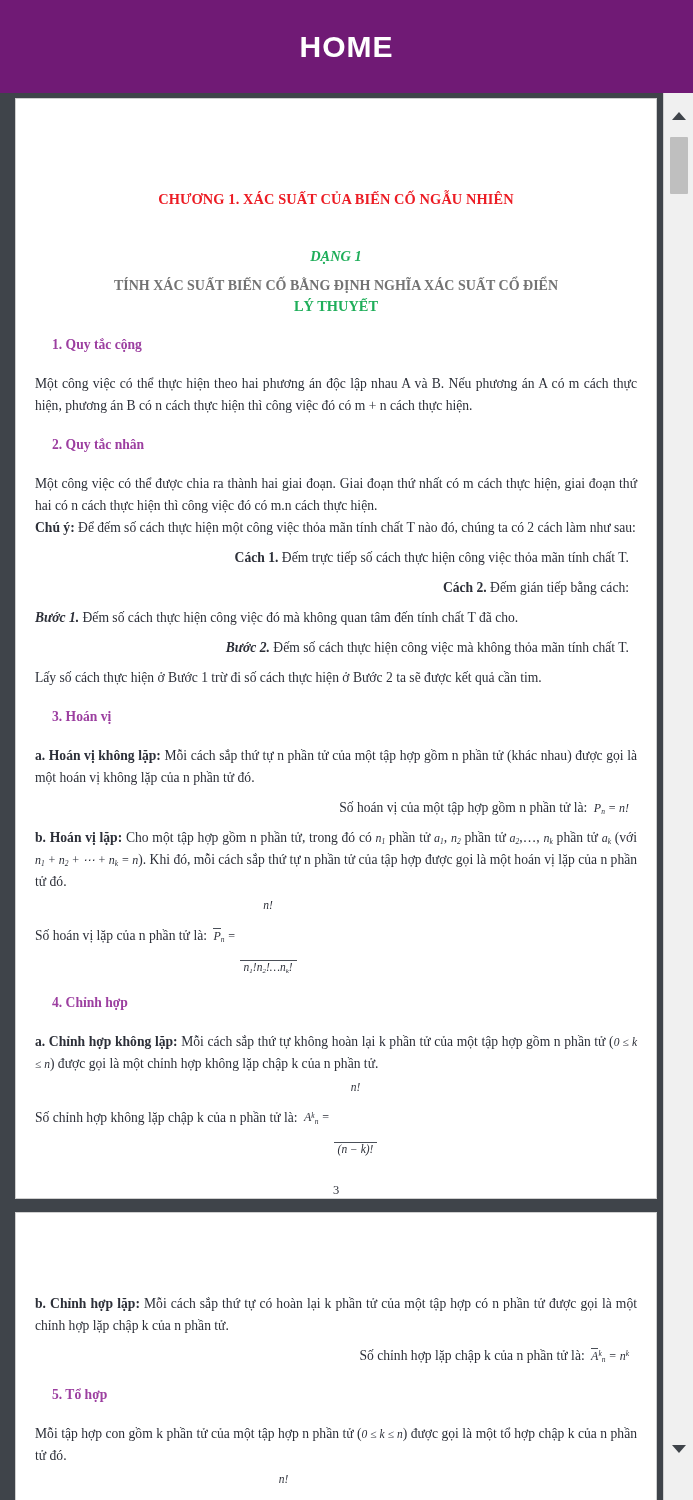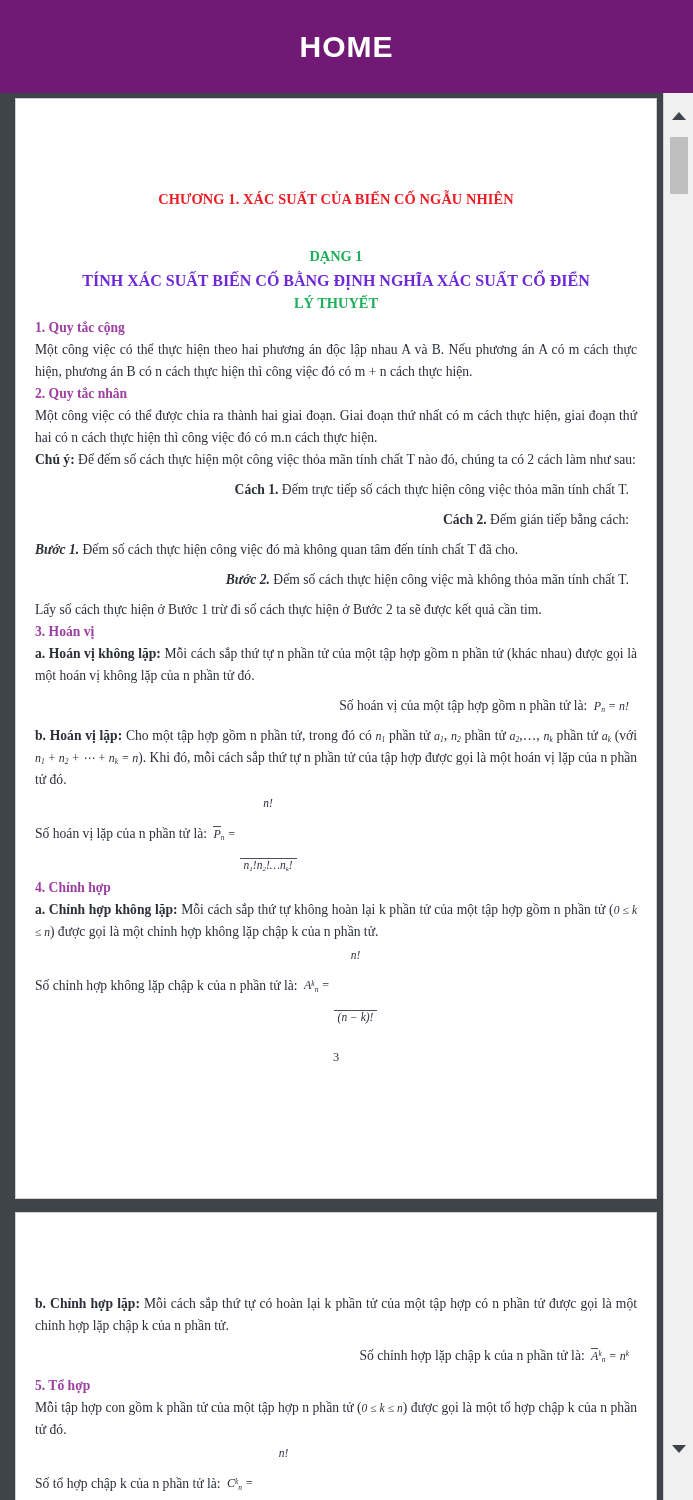--- a/index.html
+++ b/index.html
@@ -84,44 +84,45 @@
     font-weight: bold;
     font-size: 14.4px;
     letter-spacing: 0.1px;
     margin: 0 0 38px 0;
   }
   .dang-title {
     text-align: center;
     color: #1fae5a;
     font-weight: bold;
     font-size: 14.4px;
-    margin: 4px;
+    margin: 10px;
     line-height: 1.42;
+    font-style: italic;
   }
   .dang-sub {
     text-align: center;
-    color: #6d28d9;
-    font-weight: bold;
-    font-size: 16px;
+    color: #737373;
+    font-weight: bold;
+    font-size: 14px;
     margin: 0;
     line-height: 1.42;
   }
   .lythuyet {
     text-align: center;
     color: #1fae5a;
     font-weight: bold;
     font-size: 14.4px;
     margin: 0 0 3px 0;
     line-height: 1.42;
   }
   .sec-head {
     color: #9c3fa0;
     font-weight: bold;
     font-size: 13.6px;
-    margin: 0;
+    margin: 17px;
     text-align: left;
   }
   .para {
     margin: 0;
     text-align: justify;
   }
   .para-left {
     margin: 8px;
     text-align: right;
   }

